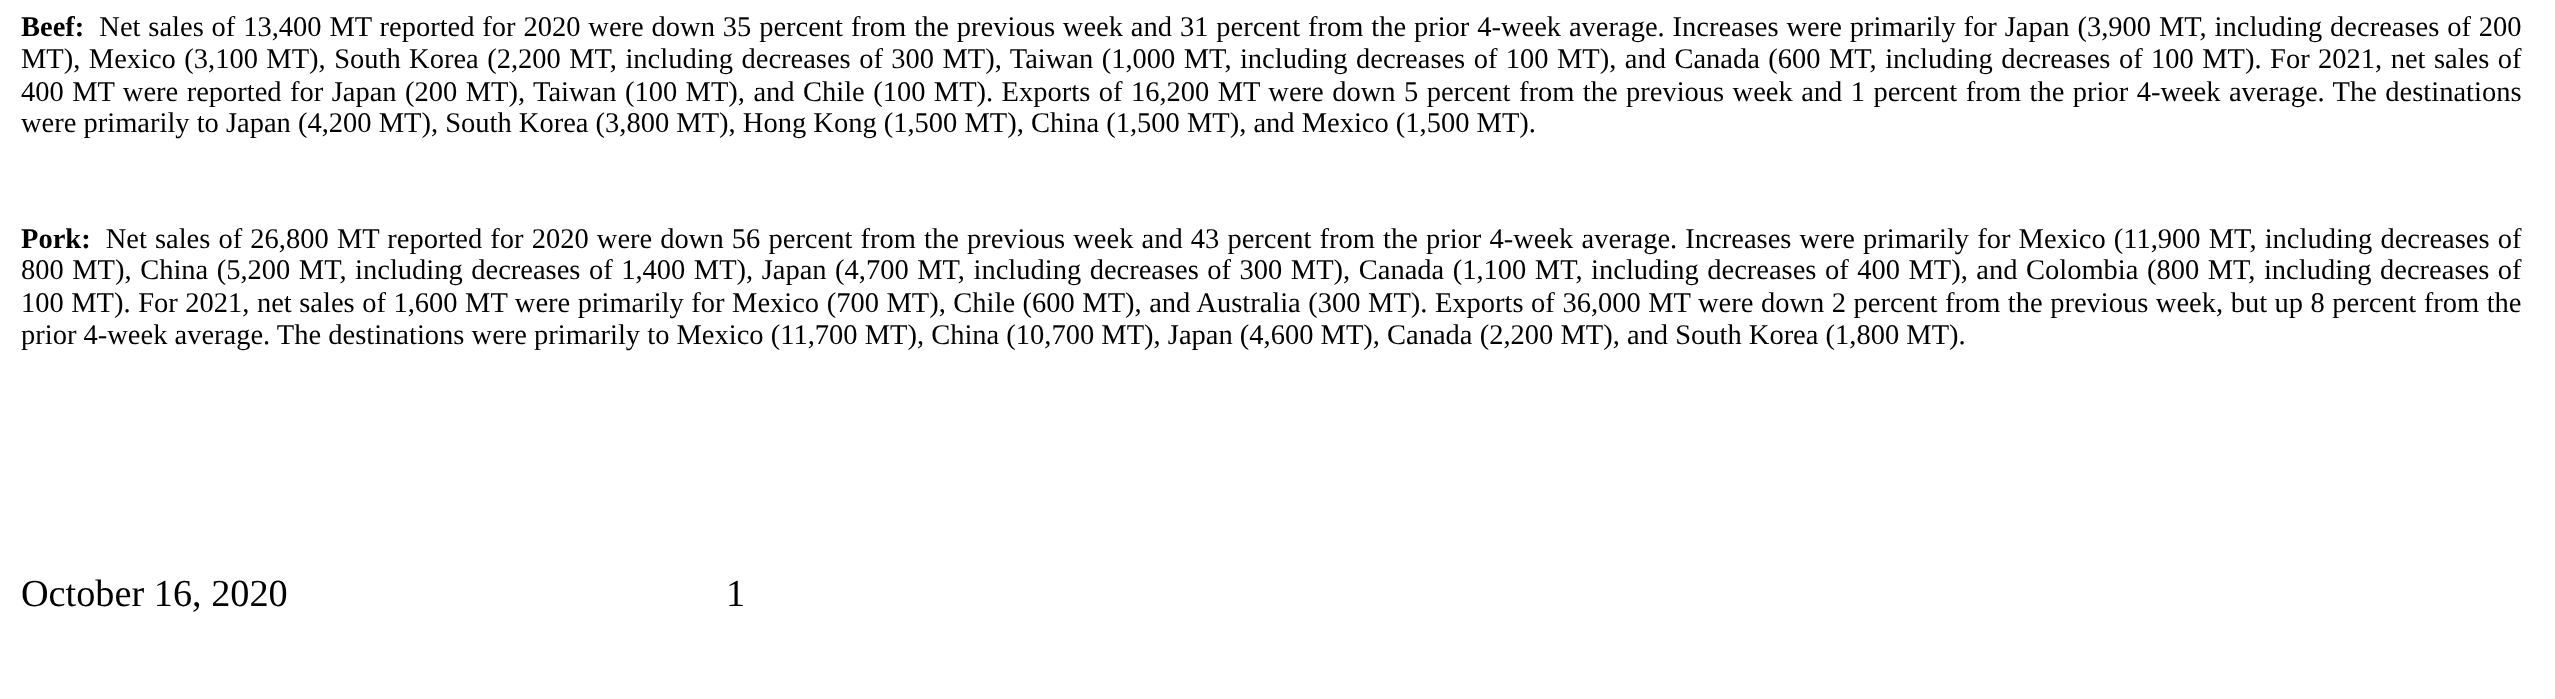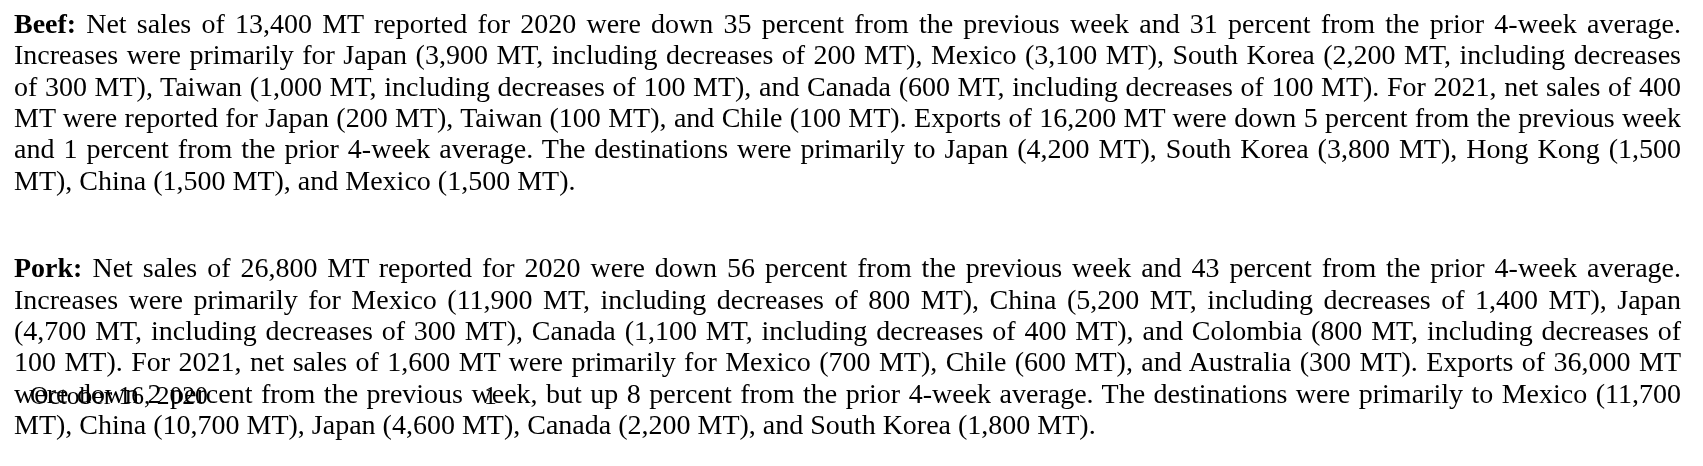--- a/index.html
+++ b/index.html
@@ -15,21 +15,21 @@
     overflow: hidden;
   }
   .page {
     position: relative;
     width: 1703px;
     height: 466px;
     box-sizing: border-box;
     padding: 8px 22px 0 14px;
   }
   .para {
-    font-size: 28px;
+    font-size: 19px;
     line-height: 1.12;
     text-align: justify;
     text-justify: inter-word;
     margin: 0;
   }
   .para .lead {
     font-weight: bold;
   }
   .para .lead-gap {
     display: inline-block;
@@ -42,21 +42,20 @@
     position: absolute;
     left: 14px;
     right: 22px;
     bottom: 56px;
     font-size: 25.5px;
     line-height: 1.1;
     white-space: nowrap;
   }
   .footer .date {
     display: inline-block;
-    margin-left: 16px;
   }
   .footer .pageno {
     display: inline-block;
     position: absolute;
     left: 470px;
   }
   .footer .agency {
     display: inline-block;
     position: absolute;
     left: 612px;

